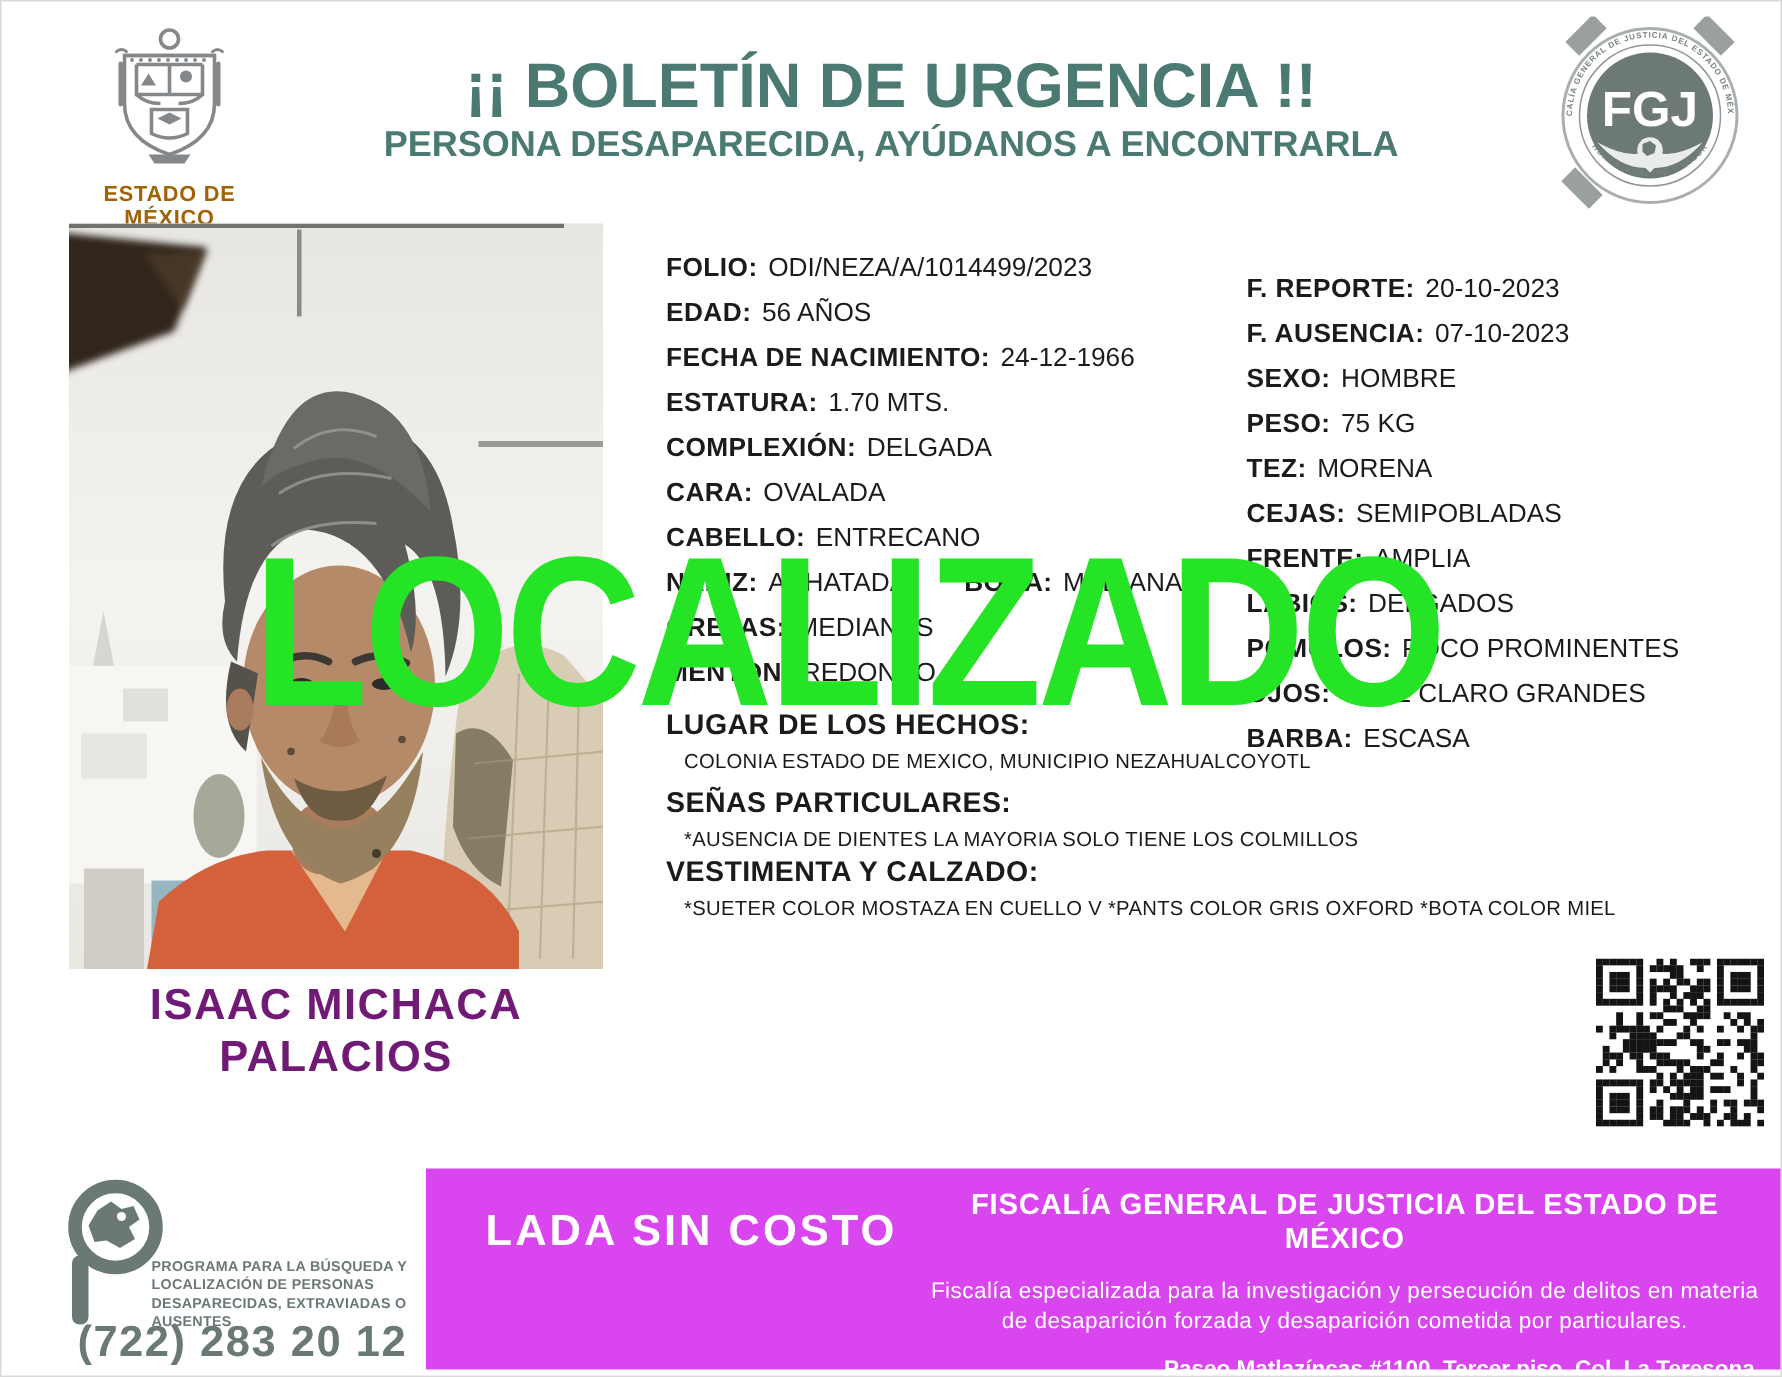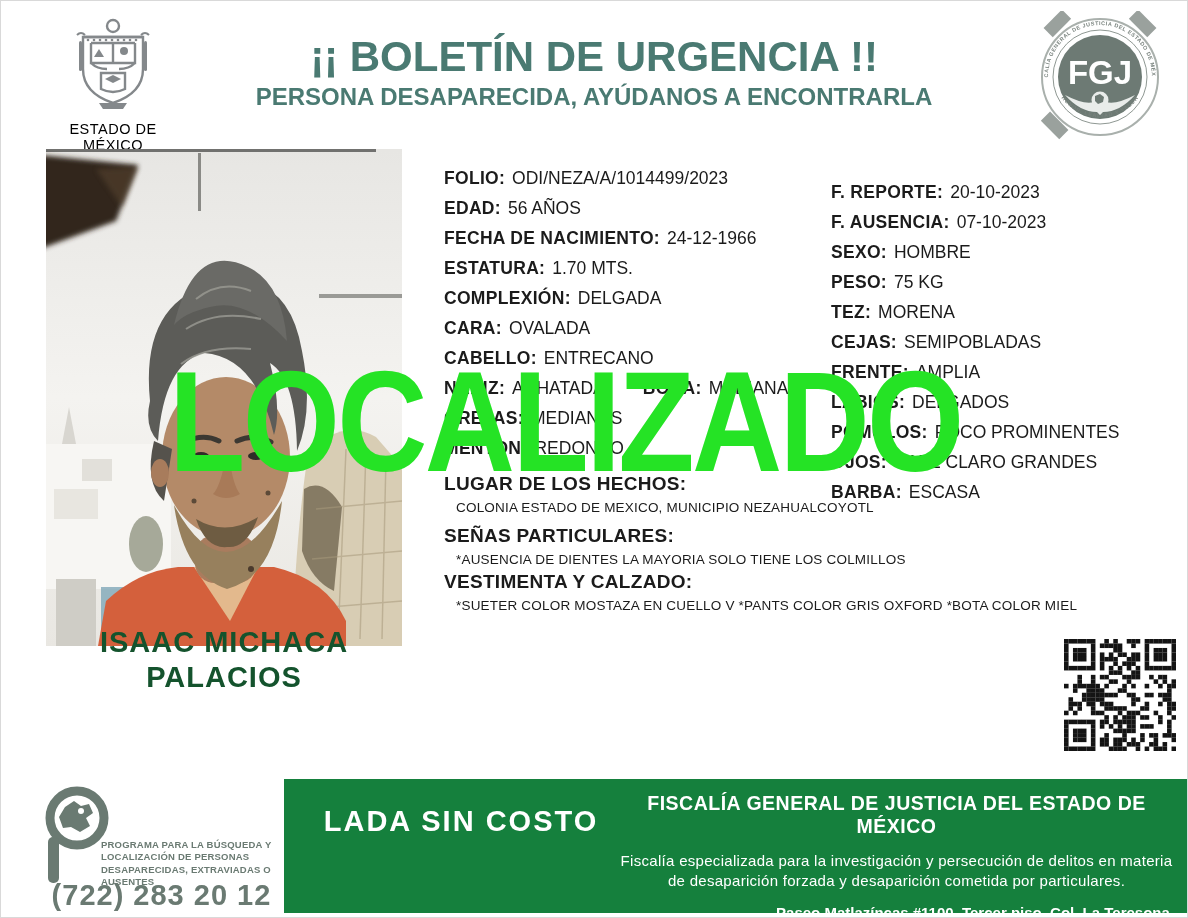--- a/index.html
+++ b/index.html
@@ -9,30 +9,30 @@
     position:relative; width:1188px; height:918px; background:#ffffff;
     border:1px solid #d9d9d9; overflow:hidden;
   }
 
   
   .header-title { position:absolute; left:160px; right:160px; top:34px; text-align:center; color:#4a7a72; }
   .header-title h1 { font-size:42px; font-weight:700; letter-spacing:0; line-height:1.05; }
   .header-title h2 { font-size:24px; font-weight:700; margin-top:4px; letter-spacing:0; }
 
   .state-emblem { position:absolute; left:42px; top:16px; width:140px; text-align:center; }
-  .state-emblem .caption { font-size:14.5px; font-weight:400; color:#000000; letter-spacing:0.5px; margin-top:4px; }
+  .state-emblem .caption { font-size:14.5px; font-weight:700; color:#a16207; letter-spacing:0.5px; margin-top:4px; }
 
   .fgj-badge { position:absolute; left:1033px; top:10px; width:132px; height:132px; }
 
   
   .photo { position:absolute; left:45px; top:148px; width:356px; height:497px; background:#eceae6; }
   .photo svg { display:block; }
 
-  .person-name { position:absolute; left:45px; top:624px; width:356px; text-align:center;
-    font-size:29px; font-weight:700; color:#14532d; line-height:1.2; letter-spacing:1px; }
+  .person-name { position:absolute; left:45px; top:652px; width:356px; text-align:center;
+    font-size:29px; font-weight:700; color:#701a75; line-height:1.2; letter-spacing:1px; }
 
   
   .col-left  { position:absolute; left:443px; top:162px; }
   .col-right { position:absolute; left:830px; top:176px; }
   .frow { height:30px; display:flex; align-items:center; font-size:17.5px; color:#1b1b1b; white-space:nowrap; }
   .frow .lab { font-weight:700; margin-right:7px; letter-spacing:0.3px; }
   .frow .lab2 { font-weight:700; margin:0 7px 0 38px; letter-spacing:0.3px; }
 
   .section { position:absolute; left:443px; width:660px; color:#1b1b1b; }
   .section .sec-heading { font-size:19px; font-weight:700; letter-spacing:0.3px; }
@@ -55,21 +55,21 @@
   
   .footer-left { position:absolute; left:28px; top:780px; width:265px; height:132px; }
   .odisea-logo-svg { position:absolute; left:6px; top:0; }
   .odisea-text { position:absolute; left:66px; top:-6px; font-size:58px; font-weight:700;
     color:#6a7a72; letter-spacing:-2px; }
   .odisea-tagline { position:absolute; left:72px; top:58px; width:200px; font-size:9.5px;
     font-weight:600; color:#6a7a72; line-height:1.3; letter-spacing:0.2px; }
   .odisea-phone { position:absolute; left:0; top:98px; width:265px; text-align:center;
     font-size:29px; font-weight:700; color:#6a7a72; letter-spacing:1px; }
 
-  .footer-dark { position:absolute; left:283px; top:778px; width:905px; height:134px; background:#15803d; }
+  .footer-dark { position:absolute; left:283px; top:778px; width:905px; height:134px; background:#d946ef; }
   .lada { position:absolute; left:12px; top:26px; width:330px; text-align:center; color:#ffffff; }
   .lada .lada-1 { font-size:29px; font-weight:700; letter-spacing:2px; }
   .lada .lada-2 { font-size:37px; font-weight:700; letter-spacing:2px; margin-top:6px; }
   .fiscalia { position:absolute; left:335px; right:15px; top:13px; color:#ffffff; text-align:center; }
   .fiscalia .fis-title { font-size:19.5px; font-weight:700; letter-spacing:0.5px; }
   .fiscalia .fis-desc  { font-size:15px; margin-top:13px; line-height:1.35; letter-spacing:0.3px; }
   .fiscalia .fis-addr  { font-size:15px; font-weight:700; margin-top:11px; text-align:right; line-height:1.35; }
 </style>
 </head>
 <body>

